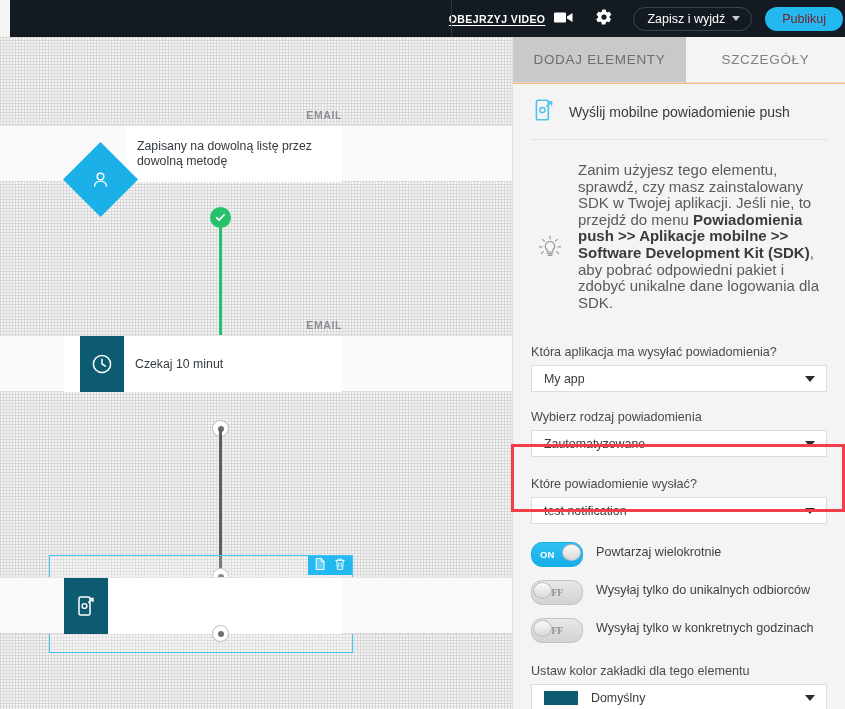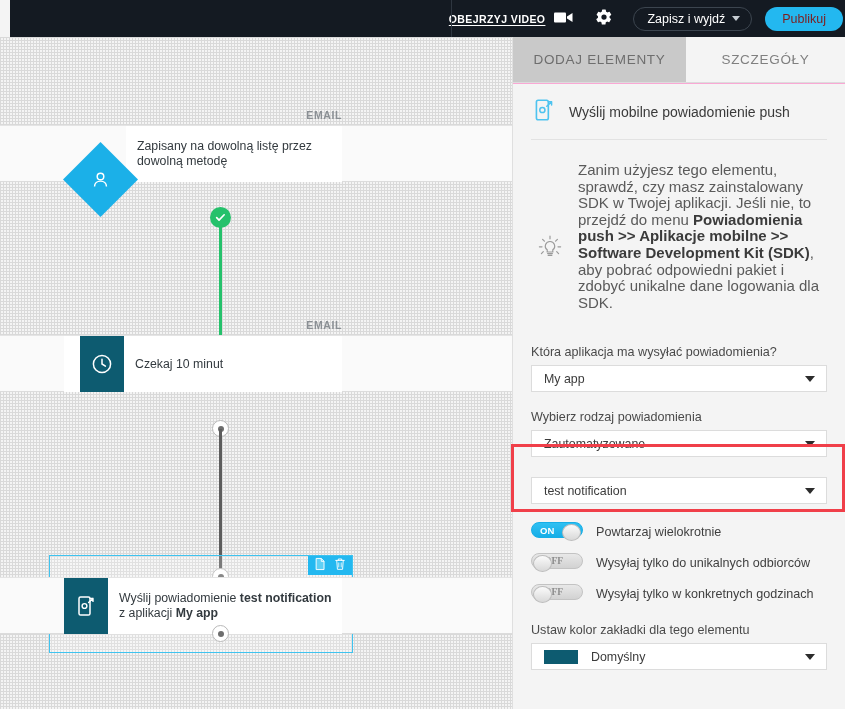--- a/index.html
+++ b/index.html
@@ -202,21 +202,21 @@
     align-items: center;
     gap: 8px;
     padding: 0 6px;
   }
 
   
   #panel {
     position: absolute;
     top: 37px; left: 512px;
     width: 333px; height: 672px;
-    background: #f9a8d4;
+    background: #fdba74;
     border-left: 1px solid #dfdfdf;
   }
   .tabs {
     display: flex;
     height: 46px;
     border-bottom: 1px solid #dcdcdc;
   }
   .tab {
     display: flex;
     align-items: center;
@@ -318,21 +318,21 @@
   
   .toggle-row {
     display: flex;
     align-items: flex-start;
     gap: 13px;
     margin-top: 13px;
   }
   .toggle {
     position: relative;
     flex: 0 0 52px;
-    width: 52px; height: 16px;
+    width: 52px; height: 25px;
     border-radius: 11px;
     display: flex;
     align-items: center;
     font-size: 9.5px;
     font-weight: bold;
     color: #ffffff;
     border: 1px solid #c3c3c3;
   }
   .toggle.on {
     background: linear-gradient(#2fc0f2, #16aee7);
@@ -461,25 +461,20 @@
   <div class="node-band" style="top:540px; height:57px;"></div>
 
   <div class="node-card" style="left:64px; top:541px; width:278px;">
     <div class="node-icon teal">
       <svg width="24" height="24" viewBox="0 0 24 24">
         <rect x="5" y="3" width="11" height="18" rx="1.6" fill="none" stroke="#ffffff" stroke-width="1.5"></rect>
         <circle cx="10.5" cy="12" r="2.4" fill="none" stroke="#ffffff" stroke-width="1.4"></circle>
         <path d="M14.6 8.6 L19 4.4 M19 4.4 h-3 M19 4.4 v3" fill="none" stroke="#ffffff" stroke-width="1.4" stroke-linecap="round"></path>
       </svg>
     </div>
-    <div class="node-text">
-      <span>
-        <span>Wyślij powiadomienie </span><b>test notification</b><span> z aplikacji </span><b>My app</b>
-      </span>
-    </div>
   </div>
 
   <div class="dot-node" style="left:212px; top:588px;"></div>
 </div>
 
 <div id="panel">
 
   <div class="tabs">
     <div class="tab active">DODAJ ELEMENTY</div>
     <div class="tab inactive">SZCZEGÓŁY</div>
@@ -521,20 +516,21 @@
 
     <div class="field-group" style="margin-top:18px;">
       <div class="field-label">Wybierz rodzaj powiadomienia</div>
       <div class="select-box">
         <span>Zautomatyzowane</span>
         <span class="select-caret"></span>
       </div>
     </div>
 
     <div class="field-group" style="margin-top:20px;">
+      <div class="field-label">Które powiadomienie wysłać?</div>
       <div class="select-box">
         <span>test notification</span>
         <span class="select-caret"></span>
       </div>
     </div>
 
     <div style="margin-top:18px;">
       <div class="toggle-row">
         <div class="toggle on">
           <span>ON</span>

